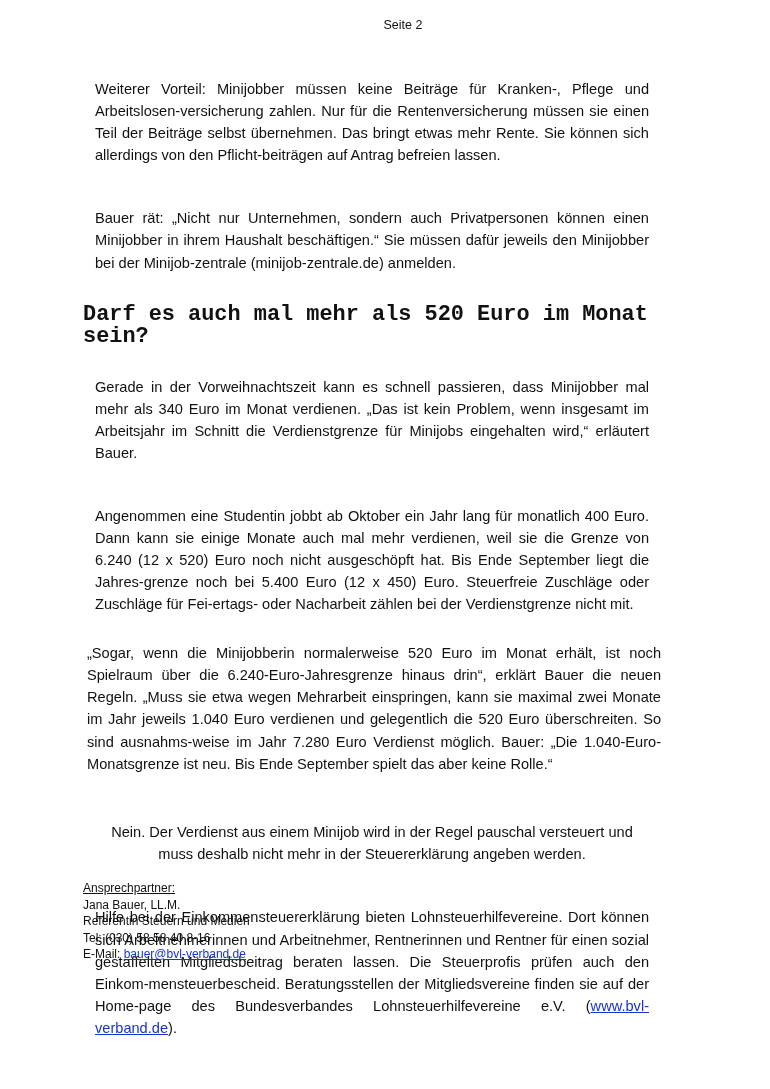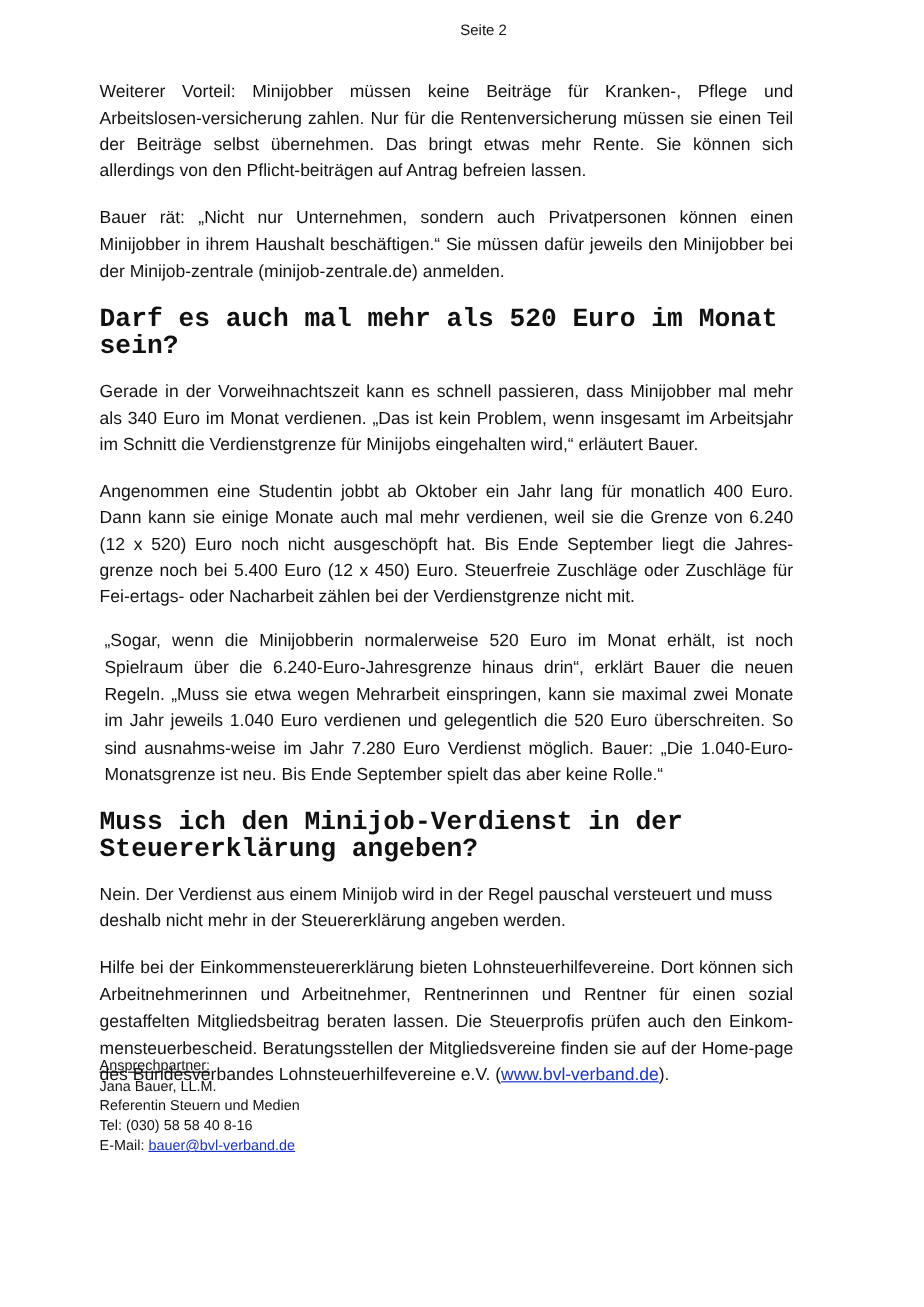--- a/index.html
+++ b/index.html
@@ -26,26 +26,26 @@
       padding-left: 36px;
       box-sizing: border-box;
     }
     .content {
       position: absolute;
       left: 83px;
       top: 66px;
       width: 578px;
     }
     .para {
-      margin: 0;
+      margin: 12px;
       line-height: 22.1px;
       text-align: justify;
     }
     .para.ragged {
-      text-align: left;
+      text-align: center;
     }
     .gap { height: 17px; }
     .heading {
       margin: 0;
       font-weight: bold;
       line-height: 22px;
       font-family: Liberation Mono, monospace;
     }
     .quote {
       margin: 0 0 0 4px;
@@ -78,21 +78,20 @@
   <p class="para">Bauer rät: „Nicht nur Unternehmen, sondern auch Privatpersonen können einen Minijobber in ihrem Haushalt beschäftigen.“ Sie müssen dafür jeweils den Minijobber bei der Minijob-zentrale (minijob-zentrale.de) anmelden.</p>
   <div class="gap" style="height:18px"></div>
   <h2 class="heading">Darf es auch mal mehr als 520 Euro im Monat sein?</h2>
   <div class="gap" style="height:16px"></div>
   <p class="para">Gerade in der Vorweihnachtszeit kann es schnell passieren, dass Minijobber mal mehr als 340 Euro im Monat verdienen. „Das ist kein Problem, wenn insgesamt im Arbeitsjahr im Schnitt die Verdienstgrenze für Minijobs eingehalten wird,“ erläutert Bauer.</p>
   <div class="gap"></div>
   <p class="para">Angenommen eine Studentin jobbt ab Oktober ein Jahr lang für monatlich 400 Euro. Dann kann sie einige Monate auch mal mehr verdienen, weil sie die Grenze von 6.240 (12 x 520) Euro noch nicht ausgeschöpft hat. Bis Ende September liegt die Jahres-grenze noch bei 5.400 Euro (12 x 450) Euro. Steuerfreie Zuschläge oder Zuschläge für Fei-ertags- oder Nacharbeit zählen bei der Verdienstgrenze nicht mit.</p>
   <div class="gap" style="height:14px"></div>
   <p class="quote">„Sogar, wenn die Minijobberin normalerweise 520 Euro im Monat erhält, ist noch Spielraum über die 6.240-Euro-Jahresgrenze hinaus drin“, erklärt Bauer die neuen Regeln. „Muss sie etwa wegen Mehrarbeit einspringen, kann sie maximal zwei Monate im Jahr jeweils 1.040 Euro verdienen und gelegentlich die 520 Euro überschreiten. So sind ausnahms-weise im Jahr 7.280 Euro Verdienst möglich. Bauer: „Die 1.040-Euro-Monatsgrenze ist neu. Bis Ende September spielt das aber keine Rolle.“</p>
   <div class="gap" style="height:18px"></div>
-  <h2 class="heading">Muss ich den Minijob-Verdienst in der Steuererklärung angeben?</h2>
   <div class="gap" style="height:16px"></div>
   <p class="para ragged">Nein. Der Verdienst aus einem Minijob wird in der Regel pauschal versteuert und muss deshalb nicht mehr in der Steuererklärung angeben werden.</p>
   <div class="gap"></div>
   <p class="para"><span>Hilfe bei der Einkommensteuererklärung bieten Lohnsteuerhilfevereine. Dort können sich Arbeitnehmerinnen und Arbeitnehmer, Rentnerinnen und Rentner für einen sozial gestaffelten Mitgliedsbeitrag beraten lassen. Die Steuerprofis prüfen auch den Einkom-mensteuerbescheid. Beratungsstellen der Mitgliedsvereine finden sie auf der Home-page des Bundesverbandes Lohnsteuerhilfevereine e.V. (</span><a class="link">www.bvl-verband.de</a><span>).</span></p>
 </div>
 
 <div class="contact">
   <div class="label">Ansprechpartner:</div>
   <div>Jana Bauer, LL.M.</div>
   <div>Referentin Steuern und Medien</div>

